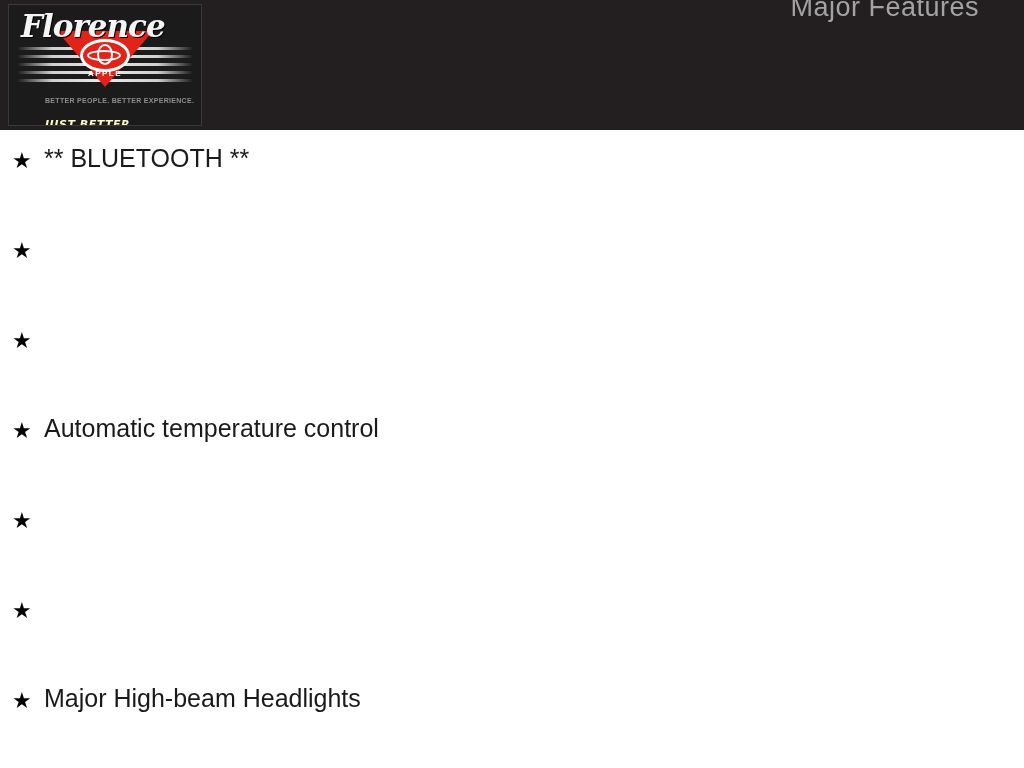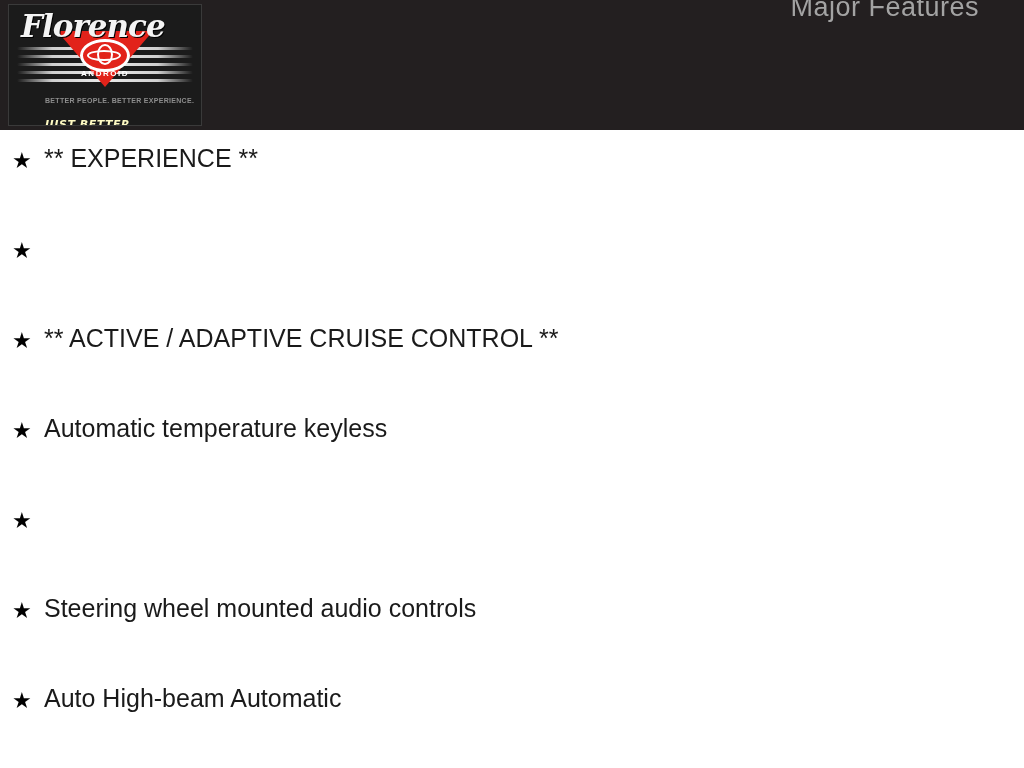--- a/index.html
+++ b/index.html
@@ -202,50 +202,48 @@
       <div class="logo-script">Florence</div>
       <div class="logo-wings">
         <i></i>
           <i></i>
           <i></i>
           <i></i>
           <i></i>
       </div>
       <div class="logo-triangle"></div>
       <div class="logo-oval"></div>
-      <div class="logo-toyota-word">ANDROID</div>
+      <div class="logo-toyota-word">APPLE</div>
       <div class="logo-tagline">BETTER PEOPLE. BETTER EXPERIENCE.</div>
       <div class="logo-justbetter">JUST BETTER</div>
     </div>
 
     <div class="header-title">Major Features</div>
   </div>
 
   <ul class="features">
     <li class="feature-row">
       <span class="feature-star">★</span>
-      <span class="feature-text">** EXPERIENCE **</span>
-    </li>
-    <li class="feature-row">
-      <span class="feature-star">★</span>
-    </li>
-    <li class="feature-row">
-      <span class="feature-star">★</span>
-      <span class="feature-text">** ACTIVE / ADAPTIVE CRUISE CONTROL **</span>
-    </li>
-    <li class="feature-row">
-      <span class="feature-star">★</span>
-      <span class="feature-text">Automatic temperature keyless</span>
-    </li>
-    <li class="feature-row">
-      <span class="feature-star">★</span>
-    </li>
-    <li class="feature-row">
-      <span class="feature-star">★</span>
-      <span class="feature-text">Steering wheel mounted audio controls</span>
-    </li>
-    <li class="feature-row">
-      <span class="feature-star">★</span>
-      <span class="feature-text">Auto High-beam Automatic</span>
+      <span class="feature-text">** BLUETOOTH **</span>
+    </li>
+    <li class="feature-row">
+      <span class="feature-star">★</span>
+    </li>
+    <li class="feature-row">
+      <span class="feature-star">★</span>
+    </li>
+    <li class="feature-row">
+      <span class="feature-star">★</span>
+      <span class="feature-text">Automatic temperature control</span>
+    </li>
+    <li class="feature-row">
+      <span class="feature-star">★</span>
+    </li>
+    <li class="feature-row">
+      <span class="feature-star">★</span>
+    </li>
+    <li class="feature-row">
+      <span class="feature-star">★</span>
+      <span class="feature-text">Major High-beam Headlights</span>
     </li>
   </ul>
 
 </div>
 
 </body></html>

